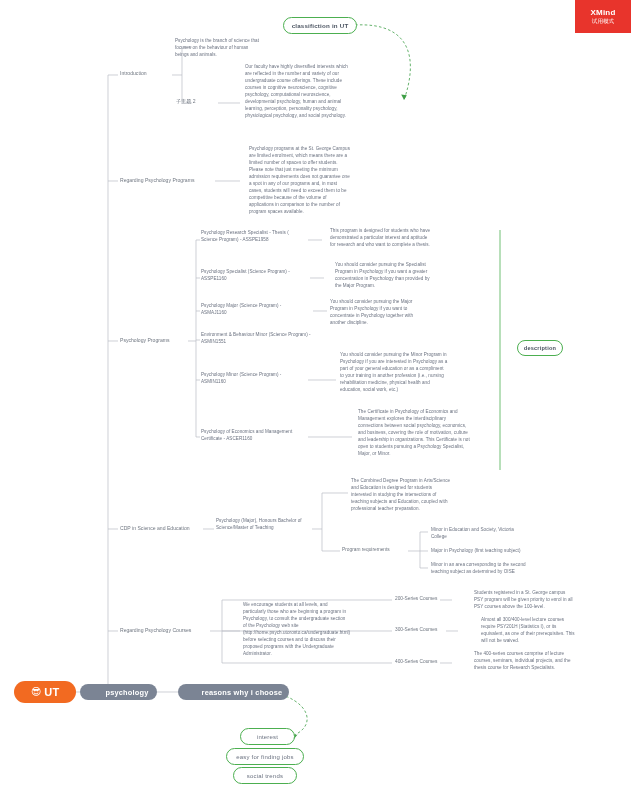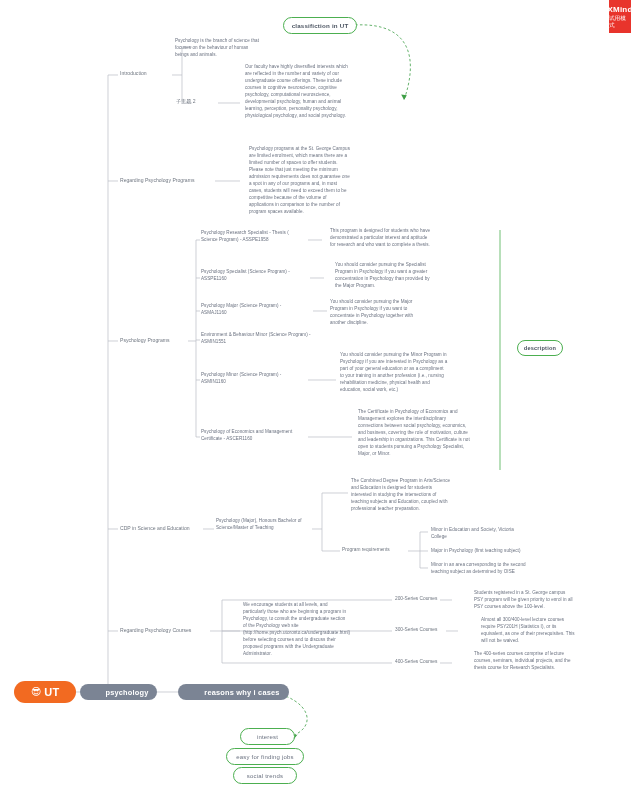--- a/index.html
+++ b/index.html
@@ -28,21 +28,21 @@
     font-size:6px;font-weight:normal;border-radius:999px;
   }
   .pill.greenbold{
     background:#ffffff;border:1px solid #4caf50;color:#4a5360;
     font-size:6.2px;font-weight:bold;border-radius:999px;
   }
   .emoji{font-size:10px;line-height:1;}
 
   
   .xmind{
-    position:absolute;right:0;top:0;width:22px;height:33px;background:#e8342c;
+    position:absolute;right:0;top:0;width:56px;height:33px;background:#e8342c;
     display:flex;flex-direction:column;align-items:center;justify-content:center;
     color:#ffffff;line-height:1.25;
   }
   .xmind .m1{font-size:8px;font-weight:bold;letter-spacing:.2px;}
   .xmind .m2{font-size:5.6px;}
 </style>
 </head>
 <body>
 
 <div class="canvas">
@@ -189,21 +189,21 @@
   <div class="pill root" style="left:14px;top:681px;width:62px;height:22px;">
     <span class="emoji">😎</span>
     <span>UT</span>
   </div>
 
   <div class="pill gray" style="left:80px;top:684px;width:60px;height:16px;">
     <span>psychology</span>
   </div>
 
   <div class="pill gray" style="left:178px;top:684px;width:94px;height:16px;">
-    <span>reasons why i cases</span>
+    <span>reasons why i choose</span>
   </div>
 
   <div class="pill green" style="left:240px;top:728px;width:53px;height:15px;">
     <span>interest</span>
   </div>
   <div class="pill green" style="left:226px;top:748px;width:76px;height:15px;">
     <span>easy for finding jobs</span>
   </div>
   <div class="pill green" style="left:233px;top:767px;width:62px;height:15px;">
     <span>social trends</span>

